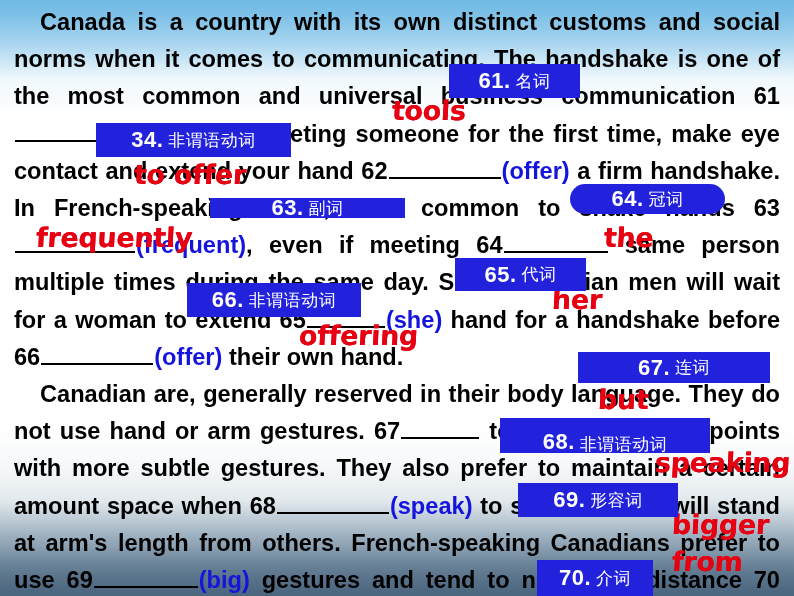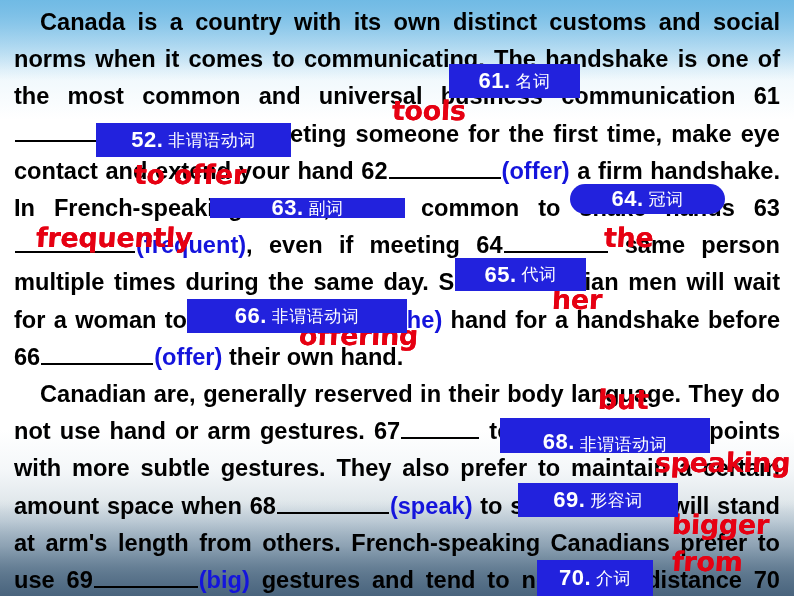--- a/index.html
+++ b/index.html
@@ -159,44 +159,48 @@
   <div class="answer" style="left:655px; top:449px;">speaking</div>
   <div class="answer" style="left:672px; top:511px;">bigger</div>
   <div class="answer" style="left:672px; top:548px;">from</div>
 
   <div class="chip" style="left:415px; top:64px;  width:131px; height:34px;margin-left:34px;">
     <span class="num">61.</span>
     <span class="cn">名词</span>
   </div>
 
   <div class="chip" style="left:96px; top:123px; width:195px; height:34px;">
-    <span class="num">52.</span>
+    <span class="num">34.</span>
     <span class="cn">非谓语动词</span>
   </div>
 
   <div class="chip" style="left:210px; top:198px; width:195px; height:20px;">
     <span class="num">63.</span>
     <span class="cn">副词</span>
   </div>
 
   <div class="chip" style="left:570px; top:184px; width:155px; height:30px;border-radius:16px;">
     <span class="num">64.</span>
     <span class="cn">冠词</span>
   </div>
 
   <div class="chip" style="left:455px; top:258px; width:131px; height:33px;">
     <span class="num">65.</span>
     <span class="cn">代词</span>
   </div>
 
-  <div class="chip" style="left:187px; top:283px; width:220px; height:34px;margin-top:16px;">
+  <div class="chip" style="left:187px; top:283px; width:174px; height:34px;">
     <span class="num">66.</span>
     <span class="cn">非谓语动词</span>
   </div>
 
+  <div class="chip" style="left:578px; top:352px; width:192px; height:31px;">
+    <span class="num">67.</span>
+    <span class="cn">连词</span>
+  </div>
 
   <div class="chip" style="left:500px; top:418px; width:210px; height:35px;align-items:flex-end;">
     <span class="num">68.</span>
     <span class="cn">非谓语动词</span>
   </div>
 
   <div class="chip" style="left:518px; top:483px; width:160px; height:34px;">
     <span class="num">69.</span>
     <span class="cn">形容词</span>
   </div>

